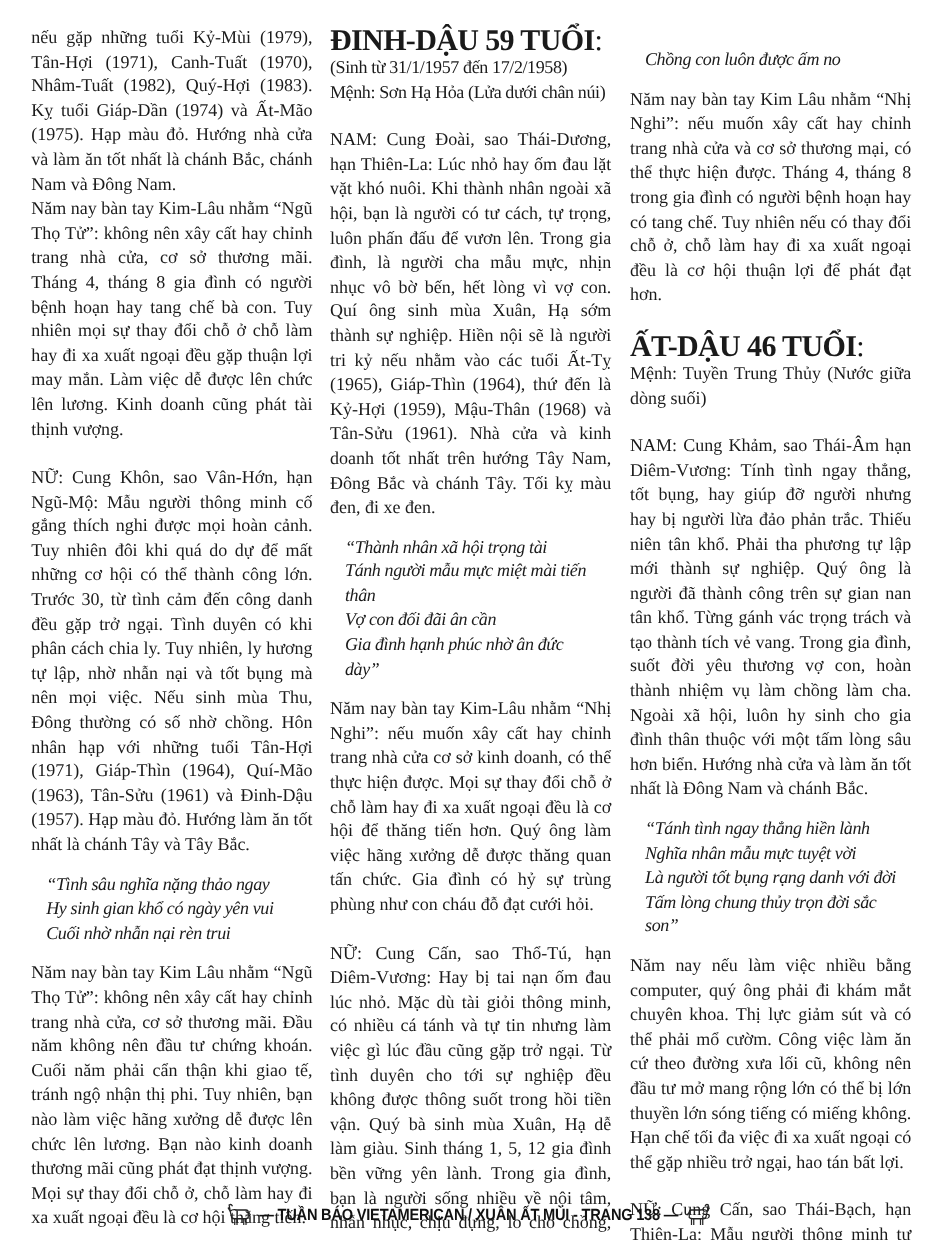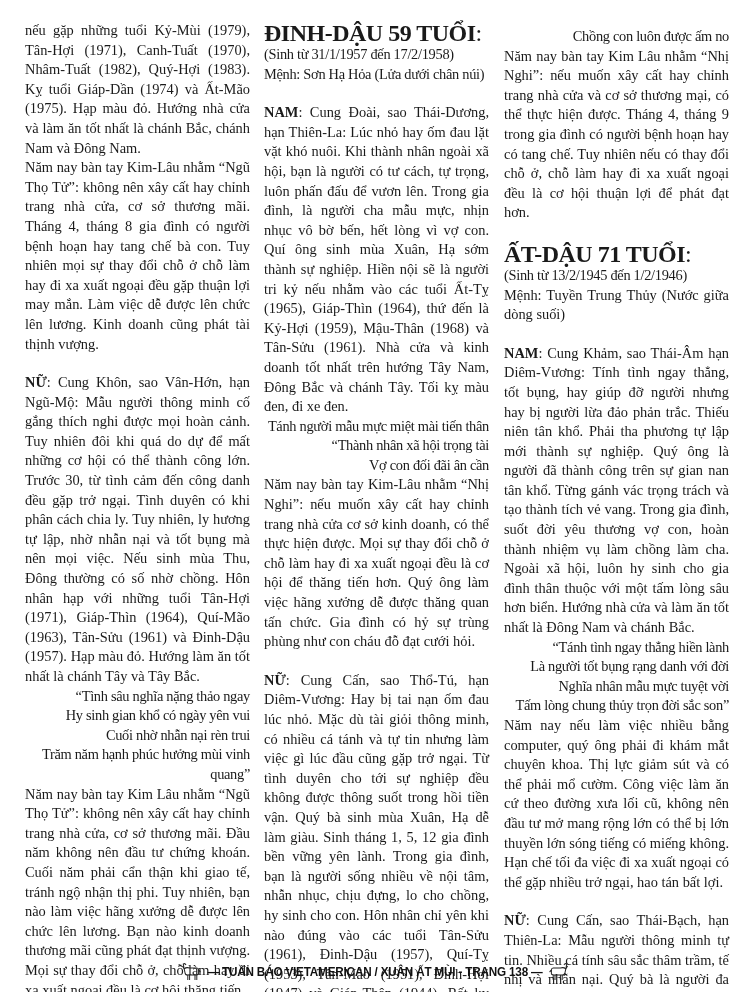--- a/index.html
+++ b/index.html
@@ -5,79 +5,78 @@
   html, body { margin:0; padding:0; background:#ffffff; }
   body { width:750px; height:992px; position:relative; overflow:hidden;
          font-family:"Liberation Serif", "DejaVu Serif", serif; color:#1a1a1a; }
   .col { position:absolute; top:21px; width:225px; font-size:14.4px; line-height:19.6px;
          text-align:justify; }
   #col1 { left:25px; }
   #col2 { left:264px; }
   #col3 { left:504px; top:27px; }
   .p { margin:0; }
   .gap { height:19px; }
-  .poem { text-align:right; margin:0; letter-spacing:-0.3px; }
-  .lbl { font-weight:bold; }
+  .poem { font-style:italic; text-align:left; margin:12px; letter-spacing:-0.3px; }
+  .lbl { font-weight:normal; }
   .head { font-weight:bold; font-size:24px; line-height:24px; margin:0; letter-spacing:-0.5px; }
   .sub { margin:0; text-align:left; letter-spacing:-0.3px; }
   .footer { position:absolute; left:0; width:750px; top:960px; text-align:center;
             font-family:"Liberation Sans", "DejaVu Sans", sans-serif; font-weight:bold;
             font-size:13px; letter-spacing:-0.2px; color:#111; display:flex;
             justify-content:center; align-items:center; gap:6px; transform:scaleX(0.9); }
   .goat { display:inline-block; width:24px; height:22px; }
 </style>
 </head>
 <body>
 
 <div class="col" id="col1">
   <p class="p">nếu gặp những tuổi Kỷ-Mùi (1979), Tân-Hợi (1971), Canh-Tuất (1970), Nhâm-Tuất (1982), Quý-Hợi (1983). Kỵ tuổi Giáp-Dần (1974) và Ất-Mão (1975). Hạp màu đỏ. Hướng nhà cửa và làm ăn tốt nhất là chánh Bắc, chánh Nam và Đông Nam.</p>
   <p class="p">Năm nay bàn tay Kim-Lâu nhằm “Ngũ Thọ Tử”: không nên xây cất hay chỉnh trang nhà cửa, cơ sở thương mãi. Tháng 4, tháng 8 gia đình có người bệnh hoạn hay tang chế bà con. Tuy nhiên mọi sự thay đổi chỗ ở chỗ làm hay đi xa xuất ngoại đều gặp thuận lợi may mắn. Làm việc dễ được lên chức lên lương. Kinh doanh cũng phát tài thịnh vượng.</p>
   <div class="gap"></div>
   <p class="p"><span class="lbl">NỮ</span><span>: Cung Khôn, sao Vân-Hớn, hạn Ngũ-Mộ: Mẫu người thông minh cố gắng thích nghi được mọi hoàn cảnh. Tuy nhiên đôi khi quá do dự để mất những cơ hội có thể thành công lớn. Trước 30, từ tình cảm đến công danh đều gặp trở ngại. Tình duyên có khi phân cách chia ly. Tuy nhiên, ly hương tự lập, nhờ nhẫn nại và tốt bụng mà nên mọi việc.  Nếu sinh mùa Thu, Đông thường có số nhờ chồng. Hôn nhân hạp với những tuổi Tân-Hợi (1971), Giáp-Thìn (1964), Quí-Mão (1963), Tân-Sửu (1961) và Đinh-Dậu (1957). Hạp màu đỏ.  Hướng làm ăn tốt nhất là chánh Tây và Tây Bắc.</span></p>
   <div class="poem">
     <div>“Tình sâu nghĩa nặng thảo ngay</div>
     <div>Hy sinh gian khổ có ngày yên vui</div>
     <div>Cuối nhờ nhẫn nại rèn trui</div>
-    <div>Trăm năm hạnh phúc hưởng mùi vinh quang”</div>
   </div>
   <p class="p">Năm nay bàn tay Kim Lâu nhằm “Ngũ Thọ Tử”: không nên xây cất hay chỉnh trang nhà cửa, cơ sở thương mãi. Đầu năm không nên đầu tư chứng khoán. Cuối năm phải cẩn thận khi giao tế, tránh ngộ nhận thị phi. Tuy nhiên, bạn nào làm việc hãng xưởng dễ được lên chức lên lương. Bạn nào kinh doanh thương mãi cũng phát đạt thịnh vượng. Mọi sự thay đổi chỗ ở, chỗ làm hay đi xa xuất ngoại đều là cơ hội thăng tiến.</p>
 </div>
 
 <div class="col" id="col2">
   <h2 class="head"><span>ĐINH-DẬU 59 TUỔI</span><span style="font-weight:normal">:</span></h2>
   <p class="sub">(Sinh từ 31/1/1957 đến 17/2/1958)</p>
   <p class="sub">Mệnh: Sơn Hạ Hỏa (Lửa dưới chân núi)</p>
   <div class="gap"></div>
   <p class="p"><span class="lbl">NAM</span><span>: Cung Đoài, sao Thái-Dương, hạn Thiên-La: Lúc nhỏ hay ốm đau lặt vặt khó nuôi. Khi thành nhân ngoài xã hội, bạn là người có tư cách, tự trọng, luôn phấn đấu để vươn lên. Trong gia đình, là người cha mẫu mực, nhịn nhục vô bờ bến, hết lòng vì vợ con. Quí ông sinh mùa Xuân, Hạ sớm thành sự nghiệp. Hiền nội sẽ là người tri kỷ nếu nhằm vào các tuổi Ất-Tỵ (1965), Giáp-Thìn (1964), thứ đến là Kỷ-Hợi (1959), Mậu-Thân (1968) và Tân-Sửu (1961). Nhà cửa và kinh doanh tốt nhất trên hướng Tây Nam, Đông Bắc và chánh Tây. Tối kỵ màu đen, đi xe đen.</span></p>
   <div class="poem">
+    <div>“Thành nhân xã hội trọng tài</div>
     <div>Tánh người mẫu mực miệt mài tiến thân</div>
-    <div>“Thành nhân xã hội trọng tài</div>
     <div>Vợ con đối đãi ân cần</div>
+    <div>Gia đình hạnh phúc nhờ ân đức dày”</div>
   </div>
   <p class="p">Năm nay bàn tay Kim-Lâu nhằm “Nhị Nghi”: nếu muốn xây cất hay chỉnh trang nhà cửa cơ sở kinh doanh, có thể thực hiện được. Mọi sự thay đổi chỗ ở chỗ làm hay đi xa xuất ngoại đều là cơ hội để thăng tiến hơn. Quý ông làm việc hãng xưởng dễ được thăng quan tấn chức. Gia đình có hỷ sự trùng phùng như con cháu đỗ đạt cưới hỏi.</p>
   <div class="gap"></div>
   <p class="p"><span class="lbl">NỮ</span><span>: Cung Cấn, sao Thổ-Tú, hạn Diêm-Vương: Hay bị tai nạn ốm đau lúc nhỏ. Mặc dù tài giỏi thông minh, có nhiều cá tánh và tự tin nhưng làm việc gì lúc đầu cũng gặp trở ngại. Từ tình duyên cho tới sự nghiệp đều không được thông suốt trong hồi tiền vận. Quý bà sinh mùa Xuân, Hạ dễ làm giàu. Sinh tháng 1, 5, 12 gia đình bền vững yên lành. Trong gia đình, bạn là người sống nhiều về nội tâm, nhẫn nhục, chịu đựng, lo cho chồng, hy sinh cho con. Hôn nhân chỉ yên khi nào đúng vào các tuổi Tân-Sửu (1961), Đinh-Dậu (1957), Quí-Tỵ (1953), Tân-Mão (1951), Đinh-Hợi (1947) và Giáp-Thân (1944). Rất kỵ màu đen, hạp màu đỏ. Tối kỵ tuổi Ất-Mùi (1955). Hướng làm ăn tốt nhất là chánh Tây và Tây Bắc.</span></p>
 
 </div>
 
 <div class="col" id="col3">
   <div class="poem">
     <div>Chồng con luôn được ấm no</div>
   </div>
-  <p class="p">Năm nay bàn tay Kim Lâu nhằm “Nhị Nghi”: nếu muốn xây cất hay chỉnh trang nhà cửa và cơ sở thương mại, có thể thực hiện được. Tháng 4, tháng 9 trong gia đình có người bệnh hoạn hay có tang chế. Tuy nhiên nếu có thay đổi chỗ ở, chỗ làm hay đi xa xuất ngoại đều là cơ hội thuận lợi để phát đạt hơn.</p>
+  <p class="p">Năm nay bàn tay Kim Lâu nhằm “Nhị Nghi”: nếu muốn xây cất hay chỉnh trang nhà cửa và cơ sở thương mại, có thể thực hiện được. Tháng 4, tháng 8 trong gia đình có người bệnh hoạn hay có tang chế. Tuy nhiên nếu có thay đổi chỗ ở, chỗ làm hay đi xa xuất ngoại đều là cơ hội thuận lợi để phát đạt hơn.</p>
   <div class="gap"></div>
-  <h2 class="head"><span>ẤT-DẬU 71 TUỔI</span><span style="font-weight:normal">:</span></h2>
-  <p class="sub">(Sinh từ 13/2/1945 đến 1/2/1946)</p>
+  <h2 class="head"><span>ẤT-DẬU 46 TUỔI</span><span style="font-weight:normal">:</span></h2>
   <p class="p">Mệnh: Tuyền Trung Thủy (Nước giữa dòng suối)</p>
   <div class="gap"></div>
   <p class="p"><span class="lbl">NAM</span><span>: Cung Khảm, sao Thái-Âm hạn Diêm-Vương: Tính tình ngay thẳng, tốt bụng, hay giúp đỡ người nhưng hay bị người lừa đảo phản trắc. Thiếu niên tân khổ. Phải tha phương tự lập mới thành sự nghiệp. Quý ông là người đã thành công trên sự gian nan tân khổ. Từng gánh vác trọng trách và tạo thành tích vẻ vang. Trong gia đình, suốt đời yêu thương vợ con, hoàn thành nhiệm vụ làm chồng làm cha. Ngoài xã hội, luôn hy sinh cho gia đình thân thuộc với một tấm lòng sâu hơn biển. Hướng nhà cửa và làm ăn tốt nhất là Đông Nam và chánh Bắc.</span></p>
   <div class="poem">
     <div>“Tánh tình ngay thẳng hiền lành</div>
+    <div>Nghĩa nhân mẫu mực tuyệt vời</div>
     <div>Là người tốt bụng rạng danh với đời</div>
-    <div>Nghĩa nhân mẫu mực tuyệt vời</div>
     <div>Tấm lòng chung thủy trọn đời sắc son”</div>
   </div>
   <p class="p">Năm nay nếu làm việc nhiều bằng computer, quý ông phải đi khám mắt chuyên khoa. Thị lực giảm sút và có thể phải mổ cườm. Công việc làm ăn cứ theo đường xưa lối cũ, không nên đầu tư mở mang rộng lớn có thể bị lớn thuyền lớn sóng tiếng có miếng không. Hạn chế tối đa việc đi xa xuất ngoại có thể gặp nhiều trở ngại, hao tán bất lợi.</p>
   <div class="gap"></div>
   <p class="p"><span class="lbl">NỮ</span><span>: Cung Cấn, sao Thái-Bạch, hạn Thiên-La:  Mẫu người thông minh tự tin. Nhiều cá tính sâu sắc thâm trầm, tế nhị và nhẫn nại. Quý bà là người đa năng, đa hiệu. Đắc dụng từ trong gia đình ra tới ngoài xã hội. Trong gia đình, nội trợ đảm đang hoàn thành nhiệm vụ với chồng con. Ngoài xã hội, được người trên tín</span></p>
 </div>
 
 <div class="footer">
   <svg class="goat" viewBox="0 0 24 22">
     <g fill="none" stroke="#222" stroke-width="1.1">

